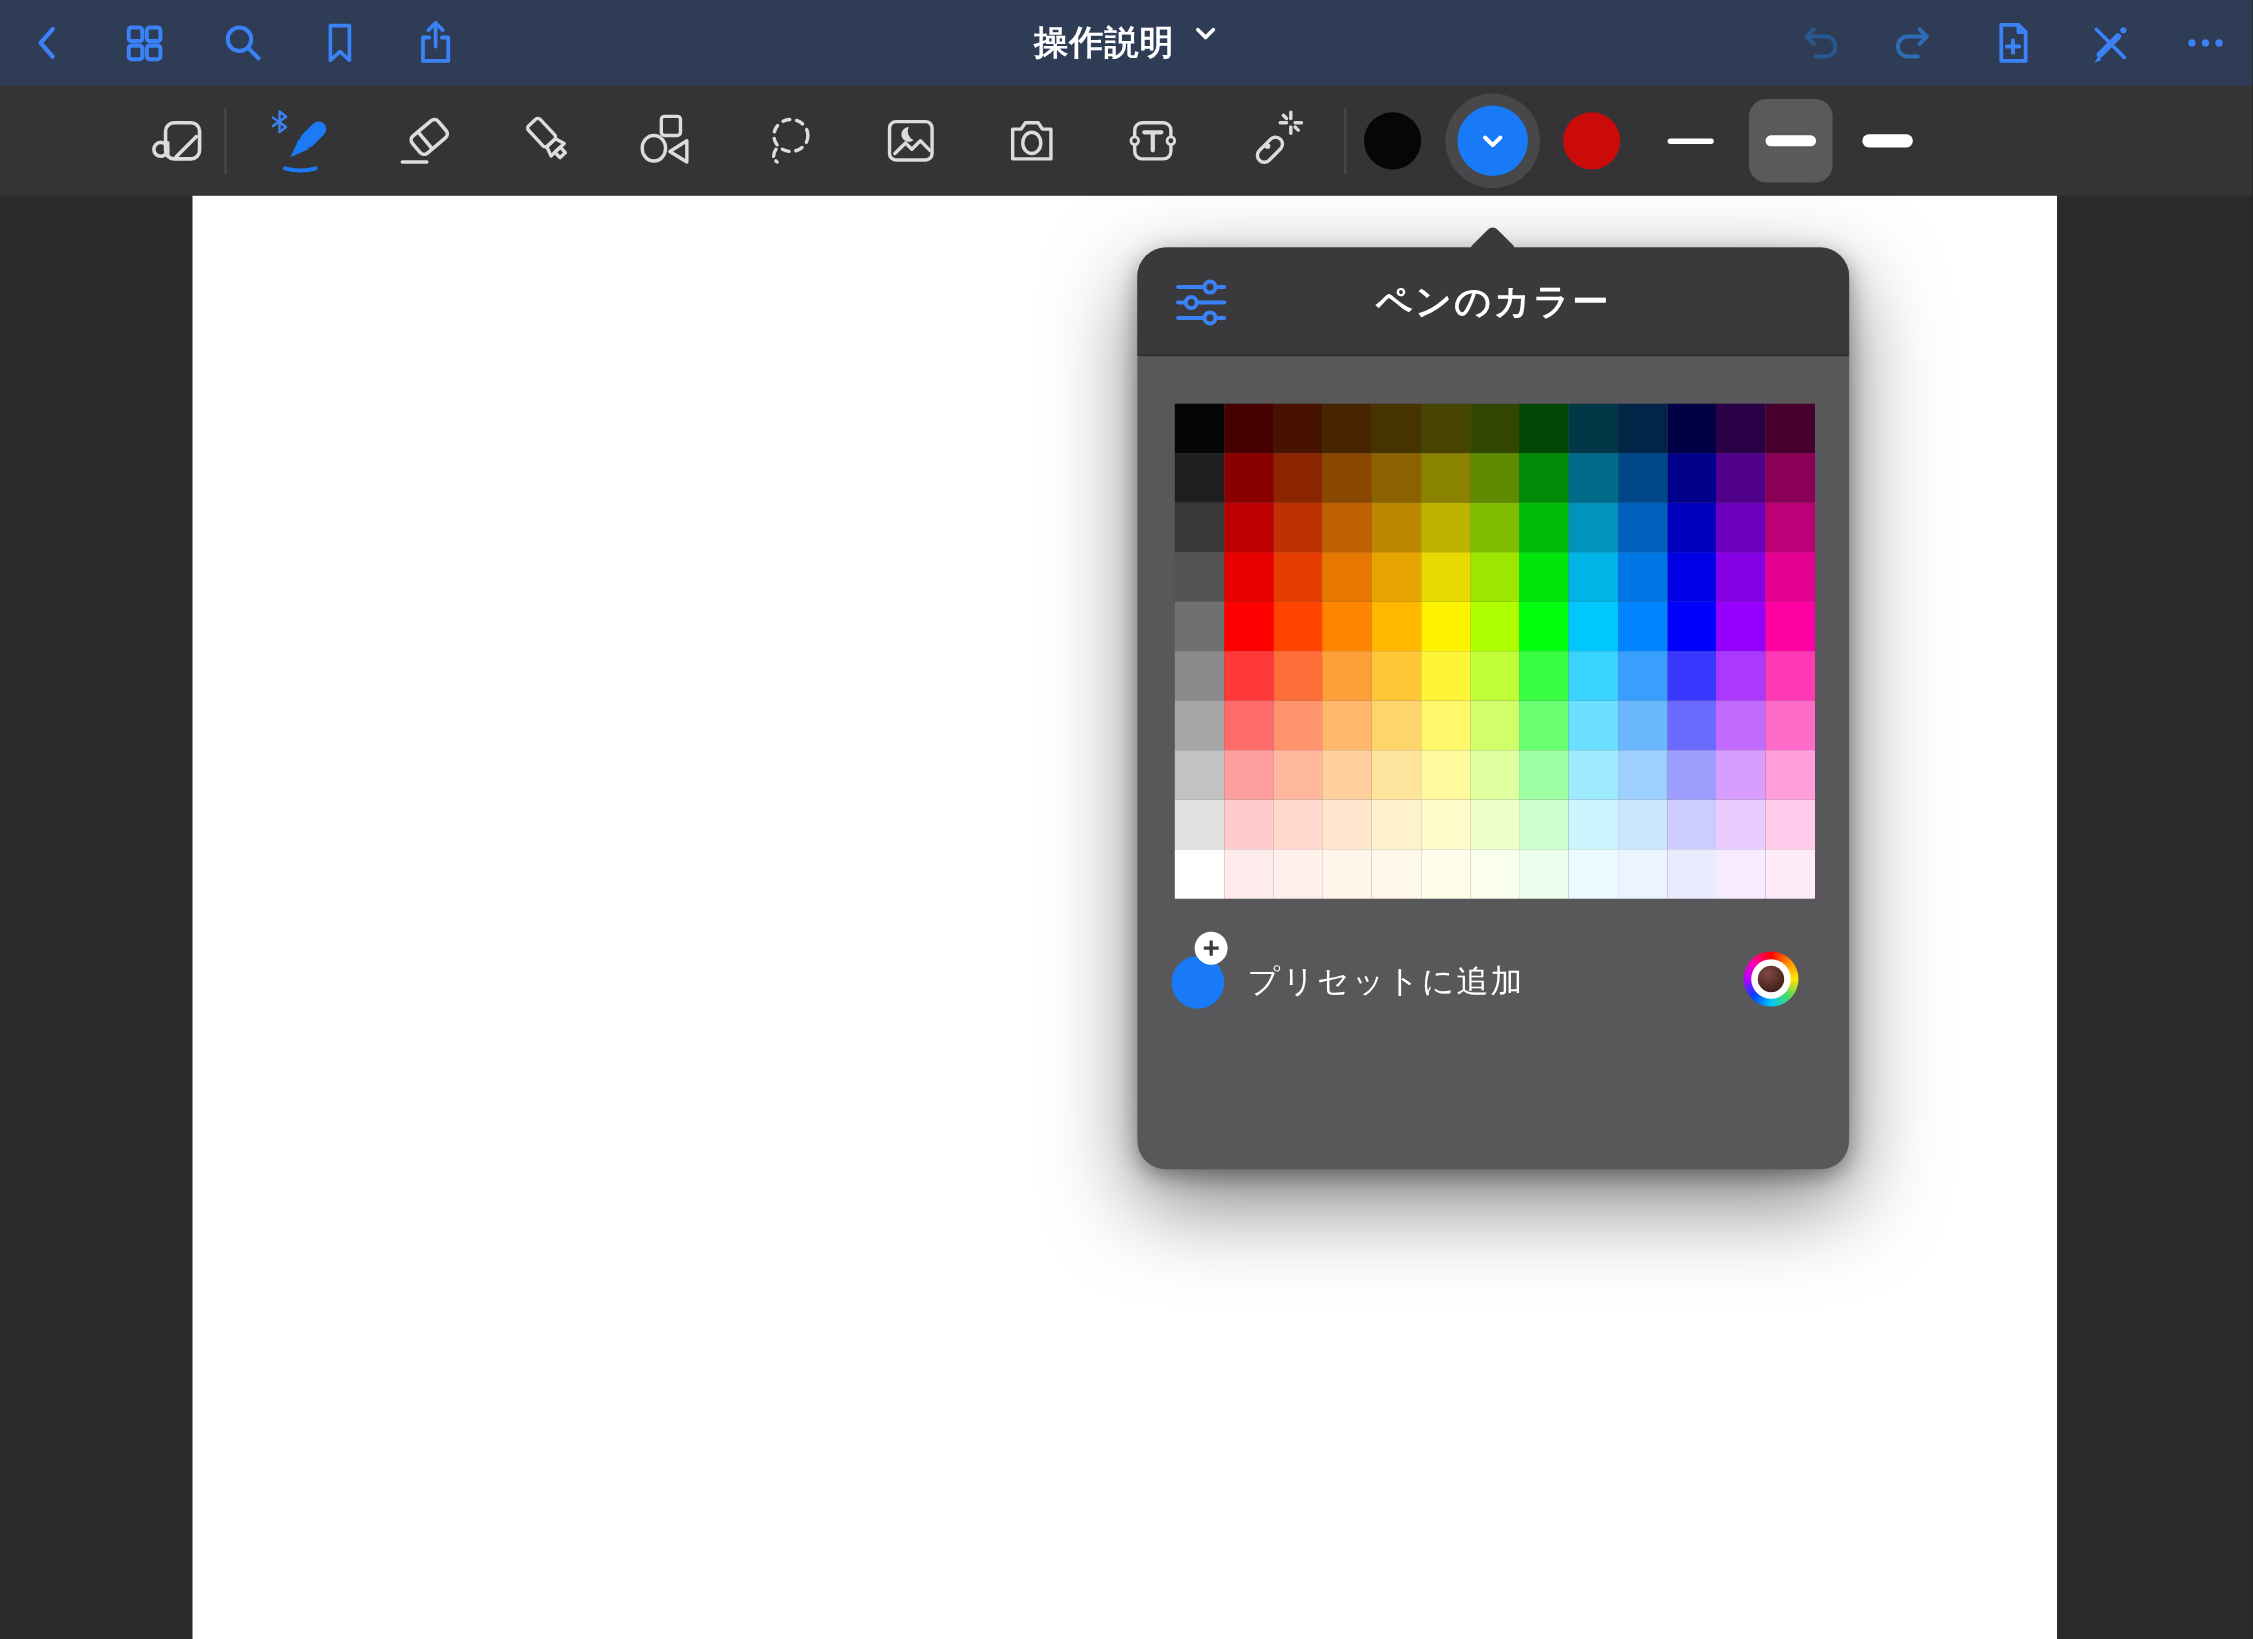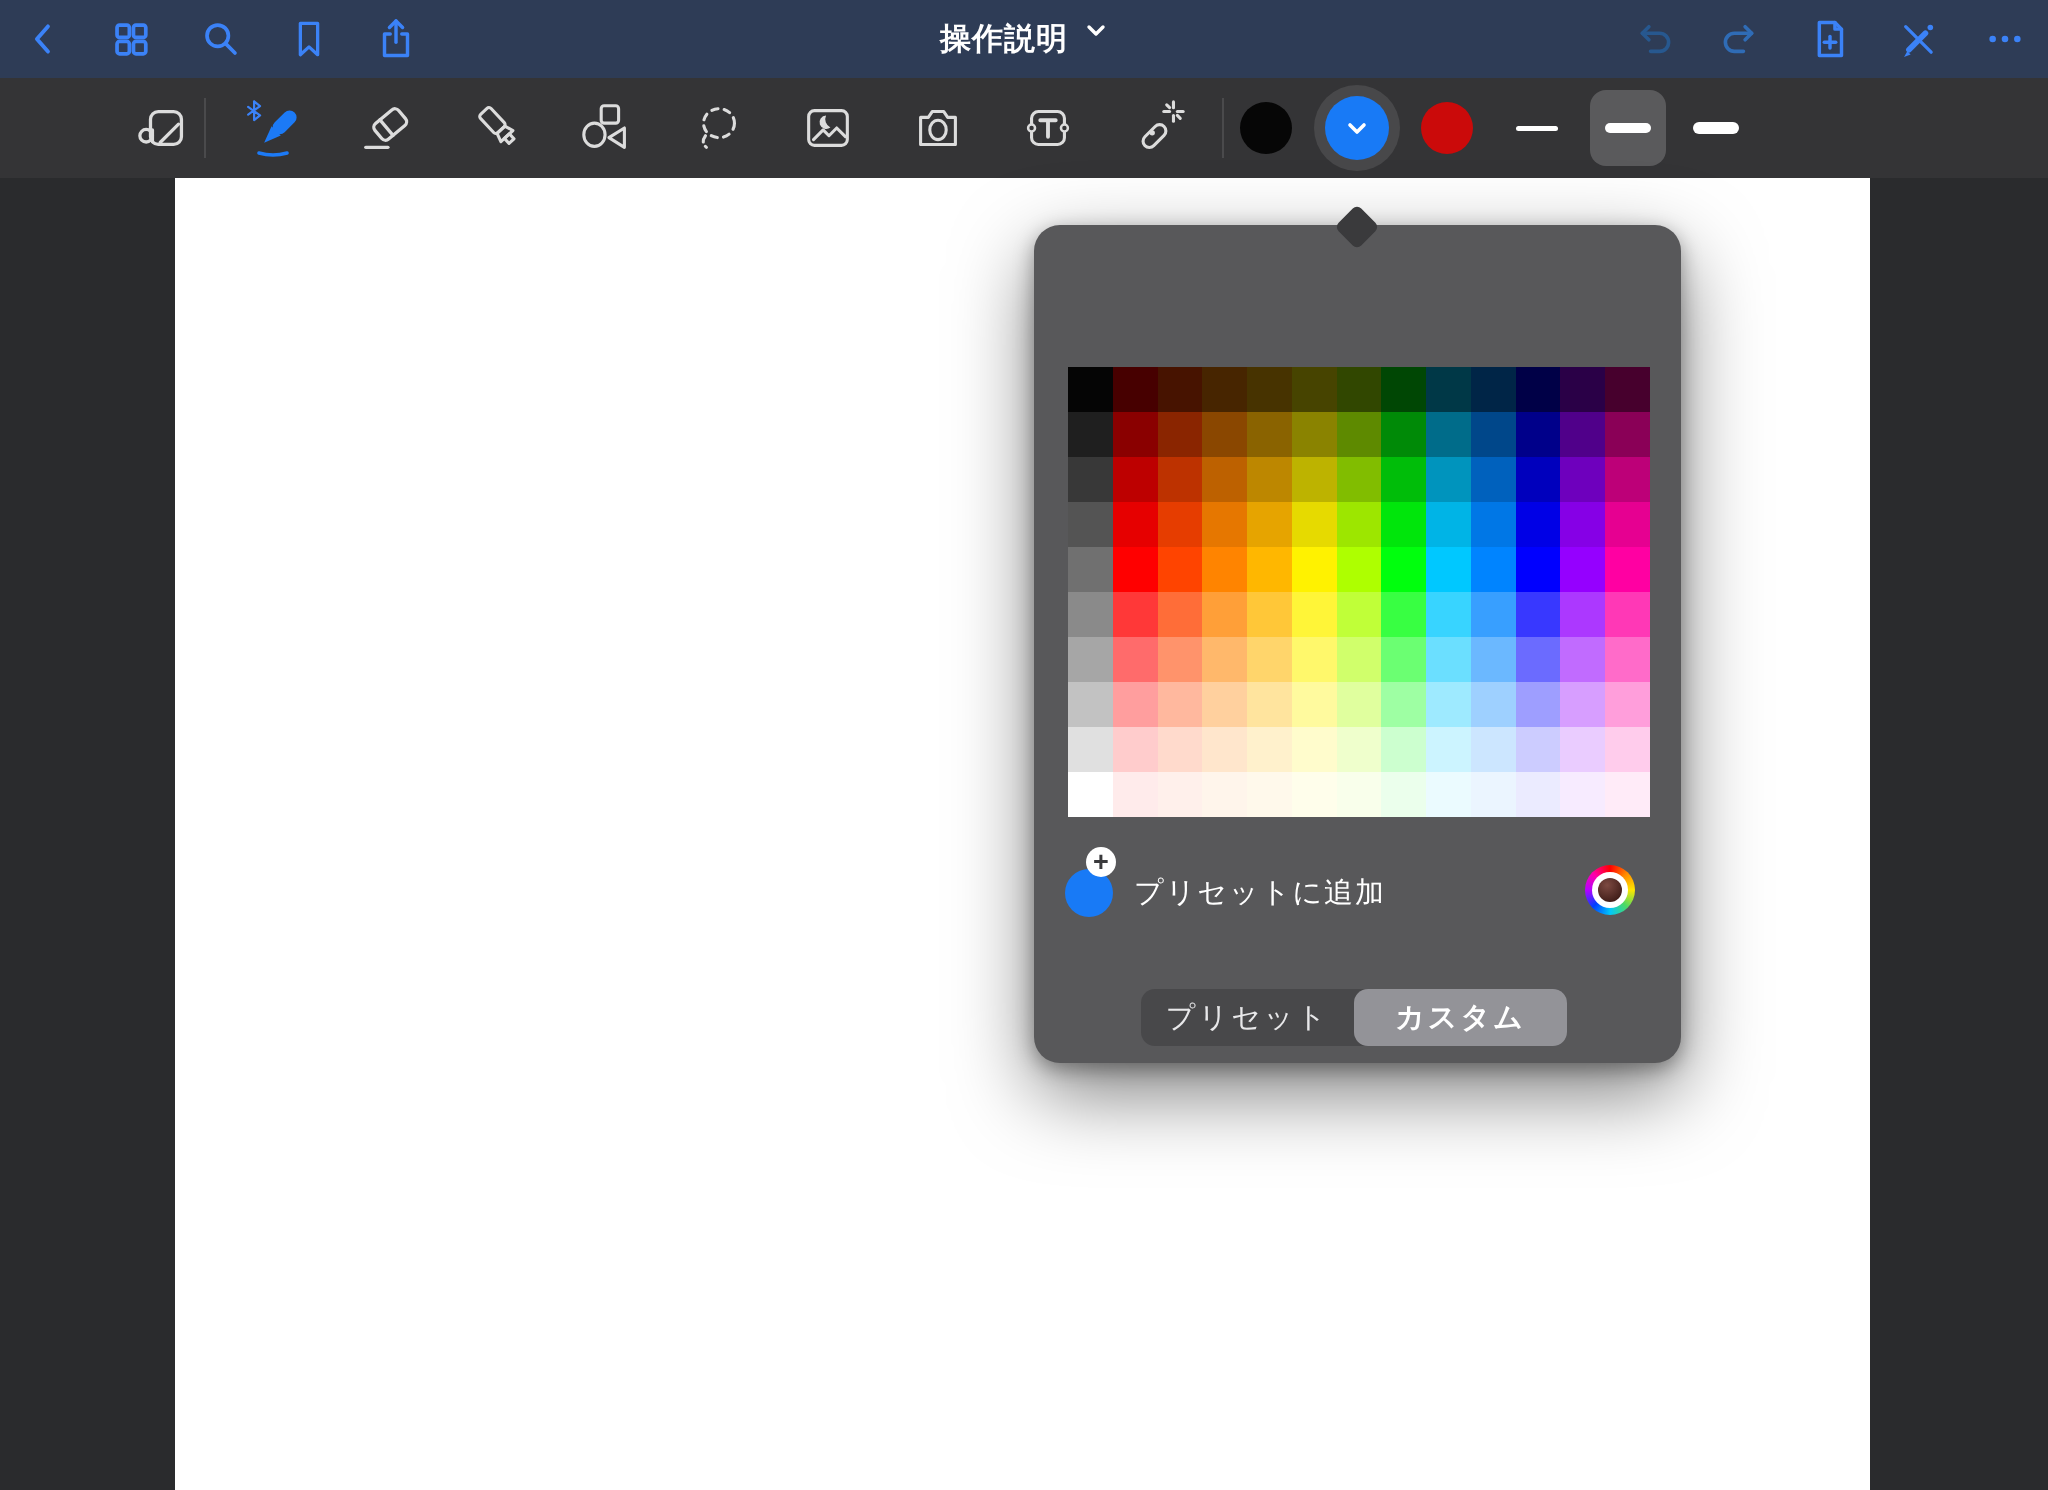--- a/index.html
+++ b/index.html
@@ -311,20 +311,35 @@
       <span class="stroke-line" style="width:46px;height:12px"></span>
     </button>
   </div>
 
   <div class="canvas">
     <div class="page"></div>
   </div>
 
   <div class="popover">
     <div class="pop-arrow"></div>
+    <div class="pop-header">
+      <div class="pop-title">ペンのカラー</div>
+      <button class="sliders-btn">
+        <svg width="52" height="48" viewBox="0 0 52 48">
+          <g stroke="currentColor" stroke-width="3.6" stroke-linecap="round" fill="#3A3A3C">
+            <line x1="5" y1="10" x2="47" y2="10"></line>
+              <circle cx="34" cy="10" r="5"></circle>
+            <line x1="5" y1="24" x2="47" y2="24"></line>
+              <circle cx="17" cy="24" r="5"></circle>
+            <line x1="5" y1="38" x2="47" y2="38"></line>
+              <circle cx="34" cy="38" r="5"></circle>
+          </g>
+        </svg>
+      </button>
+    </div>
 
     <div class="color-grid" id="color-grid">
         <div style="background: rgb(5, 5, 5);"></div>
         <div style="background: rgb(71, 0, 0);"></div>
         <div style="background: rgb(71, 19, 0);"></div>
         <div style="background: rgb(71, 37, 0);"></div>
         <div style="background: rgb(71, 51, 0);"></div>
         <div style="background: rgb(71, 68, 0);"></div>
         <div style="background: rgb(49, 71, 0);"></div>
         <div style="background: rgb(0, 71, 4);"></div>
@@ -456,19 +471,15 @@
       <span class="plus-badge">+</span>
     </button>
     <span class="preset-label">プリセットに追加</span>
 
 
     <button class="wheel">
       <span class="wheel-ring"></span>
       <span class="wheel-core"></span>
     </button>
 
-    <div class="segmented">
-      <button class="segment">プリセット</button>
-      <button class="segment selected">カスタム</button>
-    </div>
   </div>
 
 </div>
 
 </body></html>

